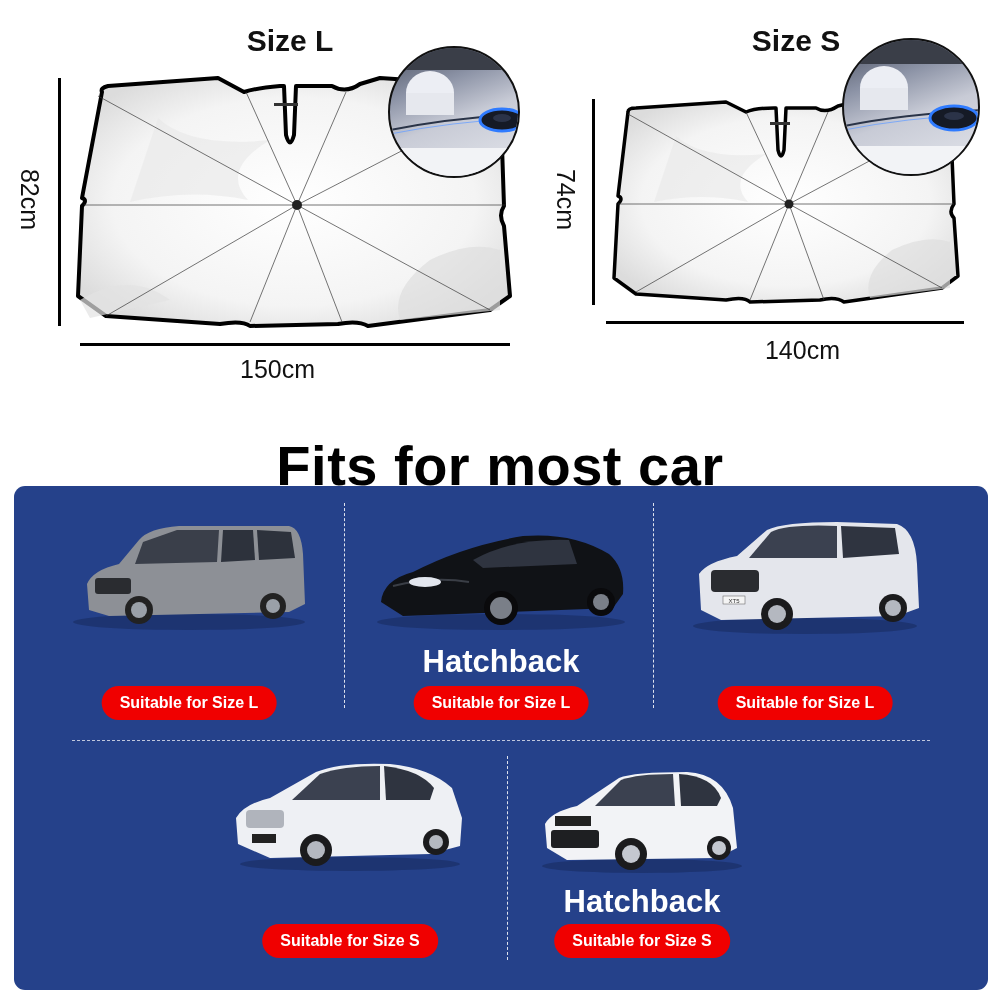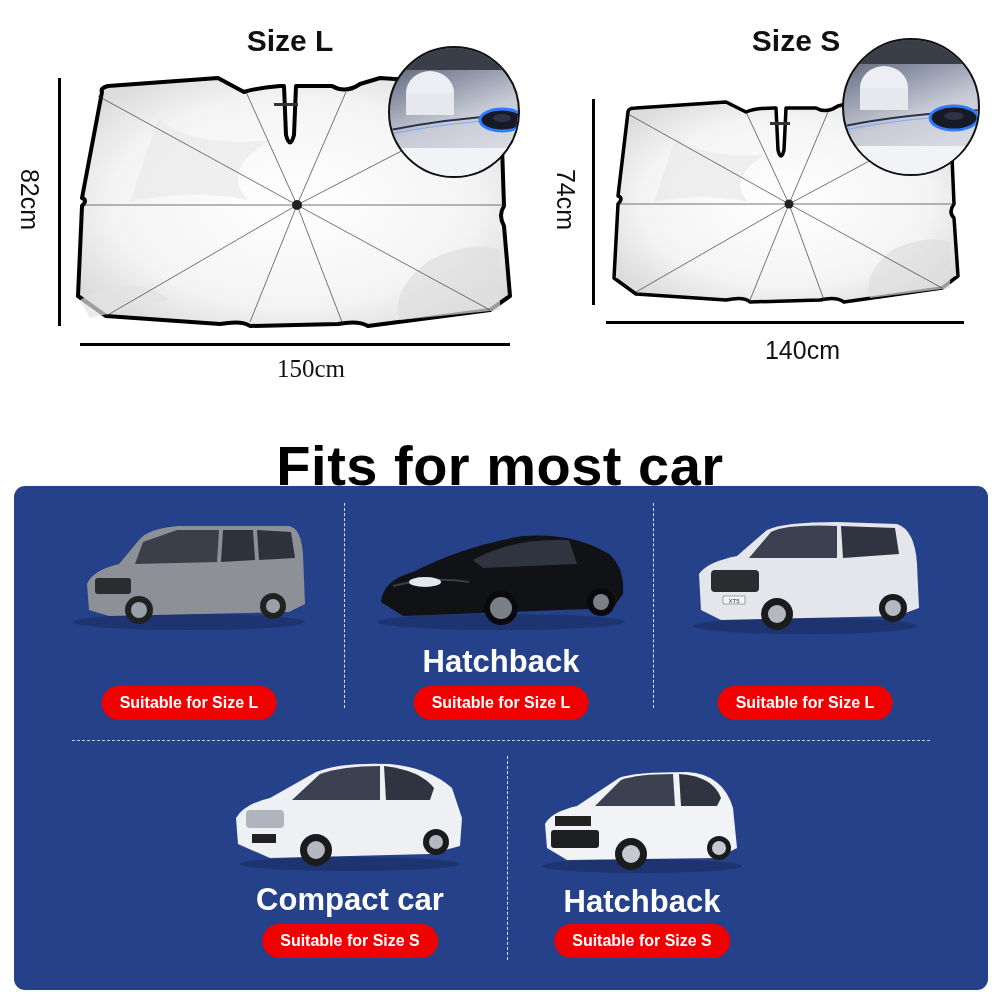--- a/index.html
+++ b/index.html
@@ -93,21 +93,21 @@
     <rect x="16" y="45" width="48" height="22" fill="#e6e8ee"></rect>
     <path d="M0 82 Q 60 70 132 66" stroke="#2a3448" stroke-width="2" fill="none"></path>
     <path d="M0 86 Q 60 74 132 70" stroke="#6aa0ff" stroke-width="1" fill="none" opacity="0.8"></path>
     <ellipse cx="112" cy="72" rx="22" ry="11" fill="#151a26" stroke="#2f7bff" stroke-width="3"></ellipse>
     <ellipse cx="112" cy="70" rx="9" ry="4" fill="#2b3348"></ellipse>
     <rect x="0" y="100" width="132" height="32" fill="#f2f3f6"></rect>
   </svg>
 </div>
 
 <div class="dim-h" style="left:80px; top:343px; width:430px;"></div>
-<div class="dim-label" style="left:256px; top:355px; width:110px; text-align:center;font-family:Liberation Serif, serif;">150cm</div>
+<div class="dim-label" style="left:240px; top:355px; width:110px; ">150cm</div>
 
 <div class="size-title" style="left:706px; top:24px; width:180px;">Size S</div>
 
 <div class="dim-v" style="left:592px; top:99px; height:206px;"></div>
 <div class="dim-label rot" style="left:530px; top:185px; width:70px; text-align:center;">74cm</div>
 
 <div class="shade abs" style="left:606px; top:98px;">
   <svg width="360" height="210" viewBox="0 0 360 210">
     <defs>
       <radialGradient id="gS" cx="50%" cy="50%" r="60%">
@@ -224,21 +224,20 @@
       <path d="M90 16 Q 112 8 150 8 L 150 42 L 62 42 Z" fill="#3b4150"></path>
       <path d="M154 8 Q 190 12 204 30 L 200 42 L 156 42 Z" fill="#2f3440"></path>
       <rect x="16" y="52" width="38" height="18" rx="4" fill="#b0b4bc"></rect>
       <rect x="22" y="76" width="24" height="9" fill="#222"></rect>
       <circle cx="86" cy="92" r="16" fill="#1b1b1d"></circle>
         <circle cx="86" cy="92" r="9" fill="#b4b8c0"></circle>
       <circle cx="206" cy="84" r="13" fill="#1b1b1d"></circle>
         <circle cx="206" cy="84" r="7" fill="#b4b8c0"></circle>
     </svg>
   </div>
-  <div class="label" style="top:130px;">Compact car</div>
   <div class="badge" style="top:172px;">Suitable for Size S</div>
 </div>
 
 <div class="card" style="left:512px; top:752px; width:260px; height:220px;">
   <div class="car" style="top:16px; width:210px; height:110px;">
     <svg width="210" height="110" viewBox="0 0 210 110">
       <ellipse cx="105" cy="98" rx="100" ry="7" fill="#1a2f66" opacity="0.7"></ellipse>
       <path d="M10 80 L 8 56 Q 14 44 40 38 L 82 10 Q 96 4 150 4 Q 186 6 196 40 L 200 80 L 180 90 L 30 92 Z" fill="#f2f3f6"></path>
       <path d="M84 12 Q 100 6 136 6 L 138 38 L 58 38 Z" fill="#3b4150"></path>
       <path d="M142 6 Q 176 8 184 30 L 180 38 L 144 38 Z" fill="#2f3440"></path>

